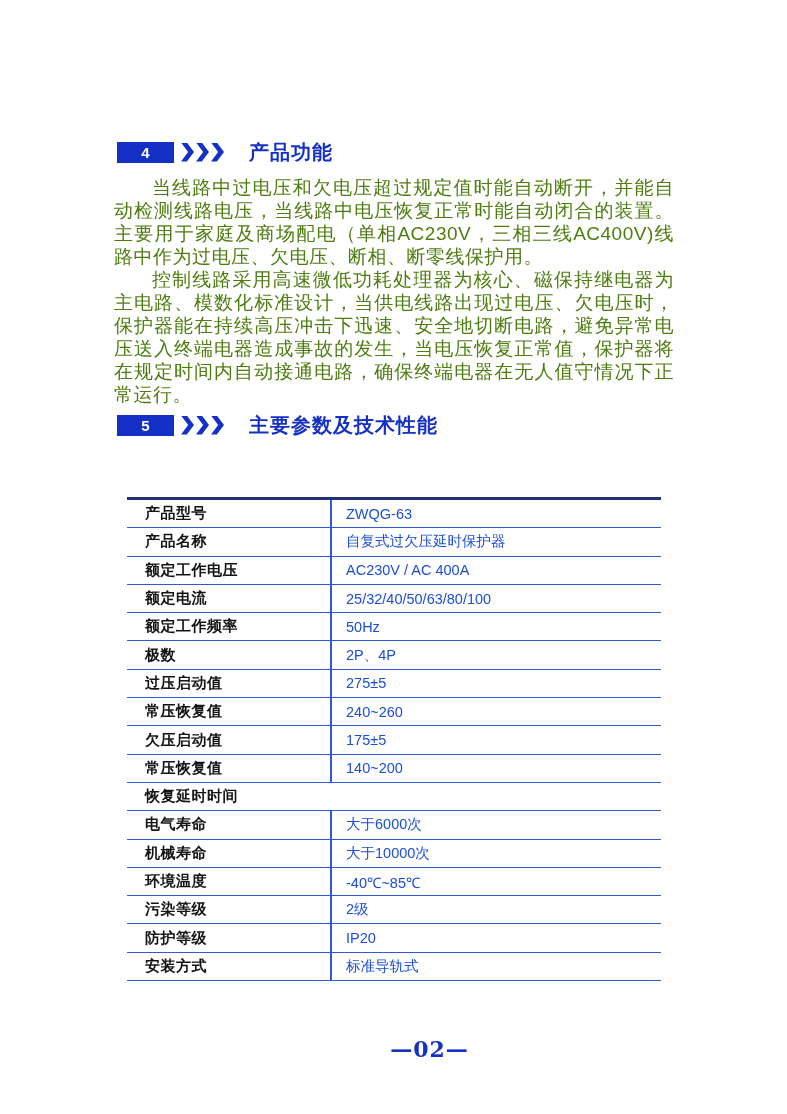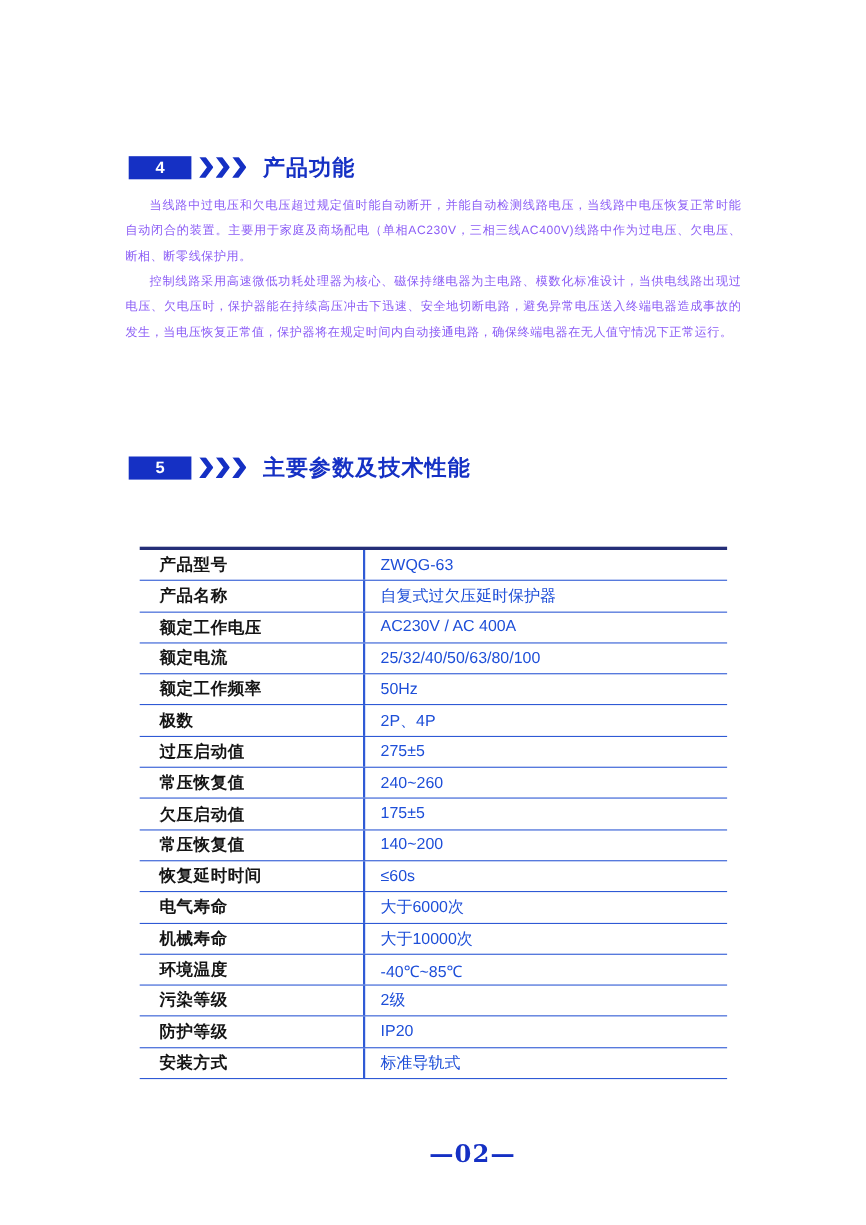--- a/index.html
+++ b/index.html
@@ -15,30 +15,30 @@
     width:57px;height:21px;background:#1530c4;color:#ffffff;
     font-weight:bold;font-size:15px;line-height:21px;text-align:center;
     flex:0 0 auto;
   }
   .chevrons{display:flex;align-items:center;margin-left:7px;}
   .chev{
     width:13px;height:19px;background:#1530c4;margin-right:2px;
     clip-path:polygon(0 0,45% 0,100% 50%,45% 100%,0 100%,55% 50%);
   }
   .sec-title{
-    color:#1530c4;font-weight:bold;font-size:20px;margin-left:13px;
+    color:#1530c4;font-weight:bold;font-size:20px;margin-left:23px;
     letter-spacing:1px;white-space:nowrap;
   }
   #sec4{top:141px;}
   #sec5{top:414px;}
 
   
   .body-text{
     position:absolute;left:114px;top:176px;width:560px;
-    font-size:11px;line-height:23px;color:#8b5cf6;text-align:justify;
+    font-size:19px;line-height:23px;color:#4d7c0f;text-align:justify;
     letter-spacing:0.5px;
   }
   .body-text p{margin:0;text-indent:2em;}
 
   
   .spec-table{
     position:absolute;left:127px;top:481px;width:534px;
     border-top:3px solid #252e78;
     margin-top:16px;
   }
@@ -131,21 +131,20 @@
     <div class="spec-row">
       <div class="spec-label">欠压启动值</div>
       <div class="spec-value">175±5</div>
     </div>
     <div class="spec-row">
       <div class="spec-label">常压恢复值</div>
       <div class="spec-value">140~200</div>
     </div>
     <div class="spec-row">
       <div class="spec-label">恢复延时时间</div>
-      <div class="spec-value">≤60s</div>
     </div>
     <div class="spec-row">
       <div class="spec-label">电气寿命</div>
       <div class="spec-value">大于6000次</div>
     </div>
     <div class="spec-row">
       <div class="spec-label">机械寿命</div>
       <div class="spec-value">大于10000次</div>
     </div>
     <div class="spec-row">

